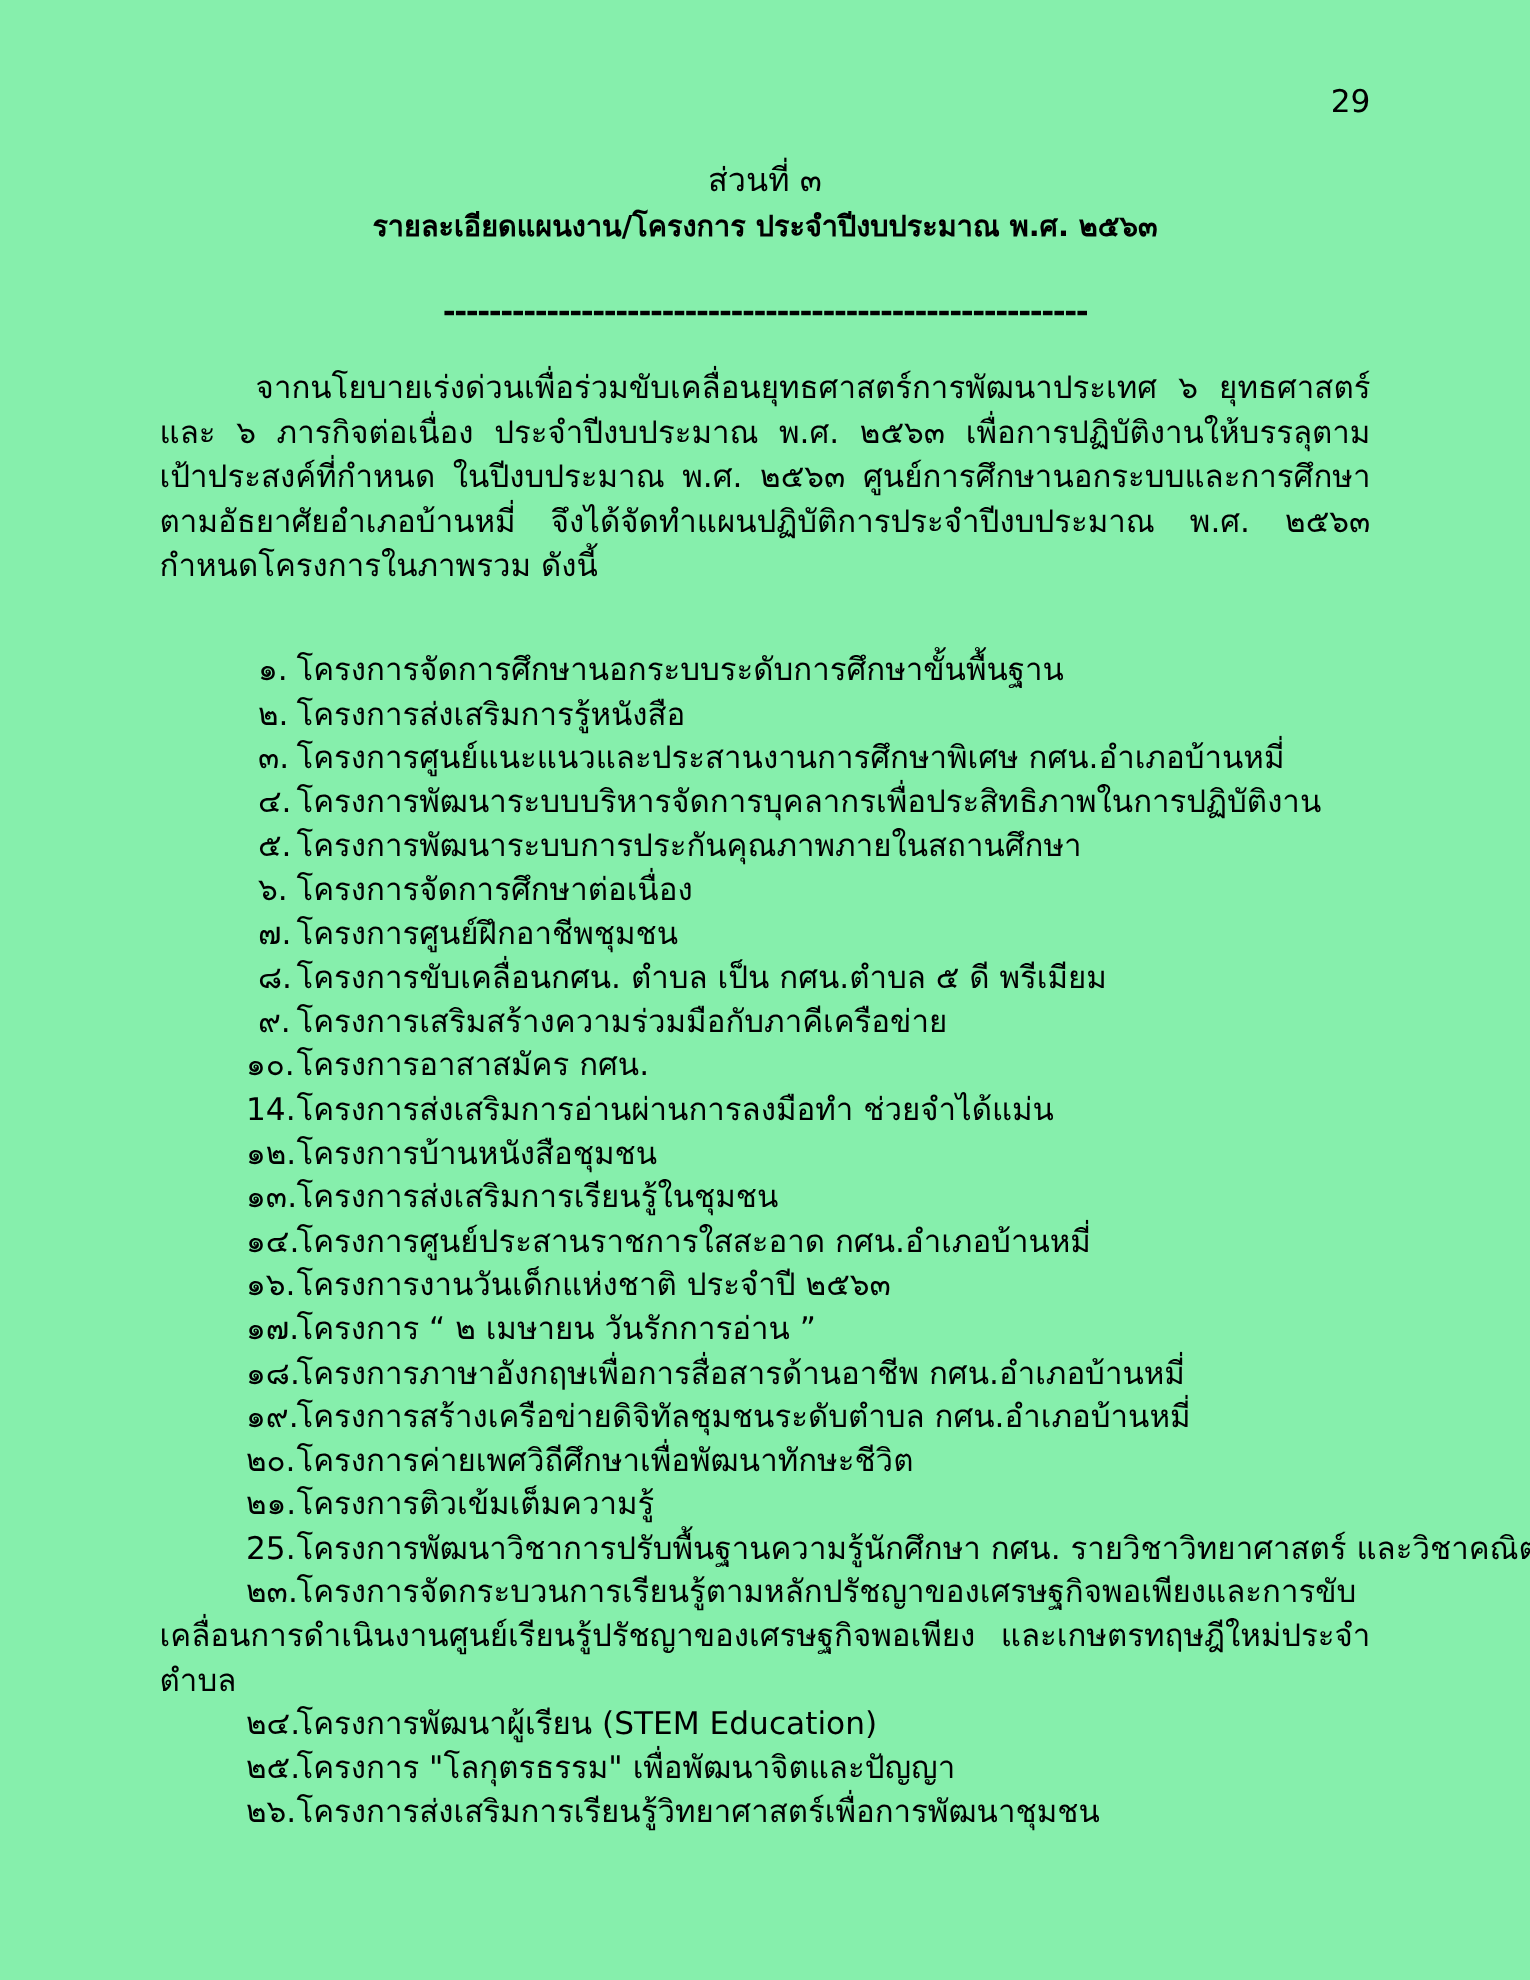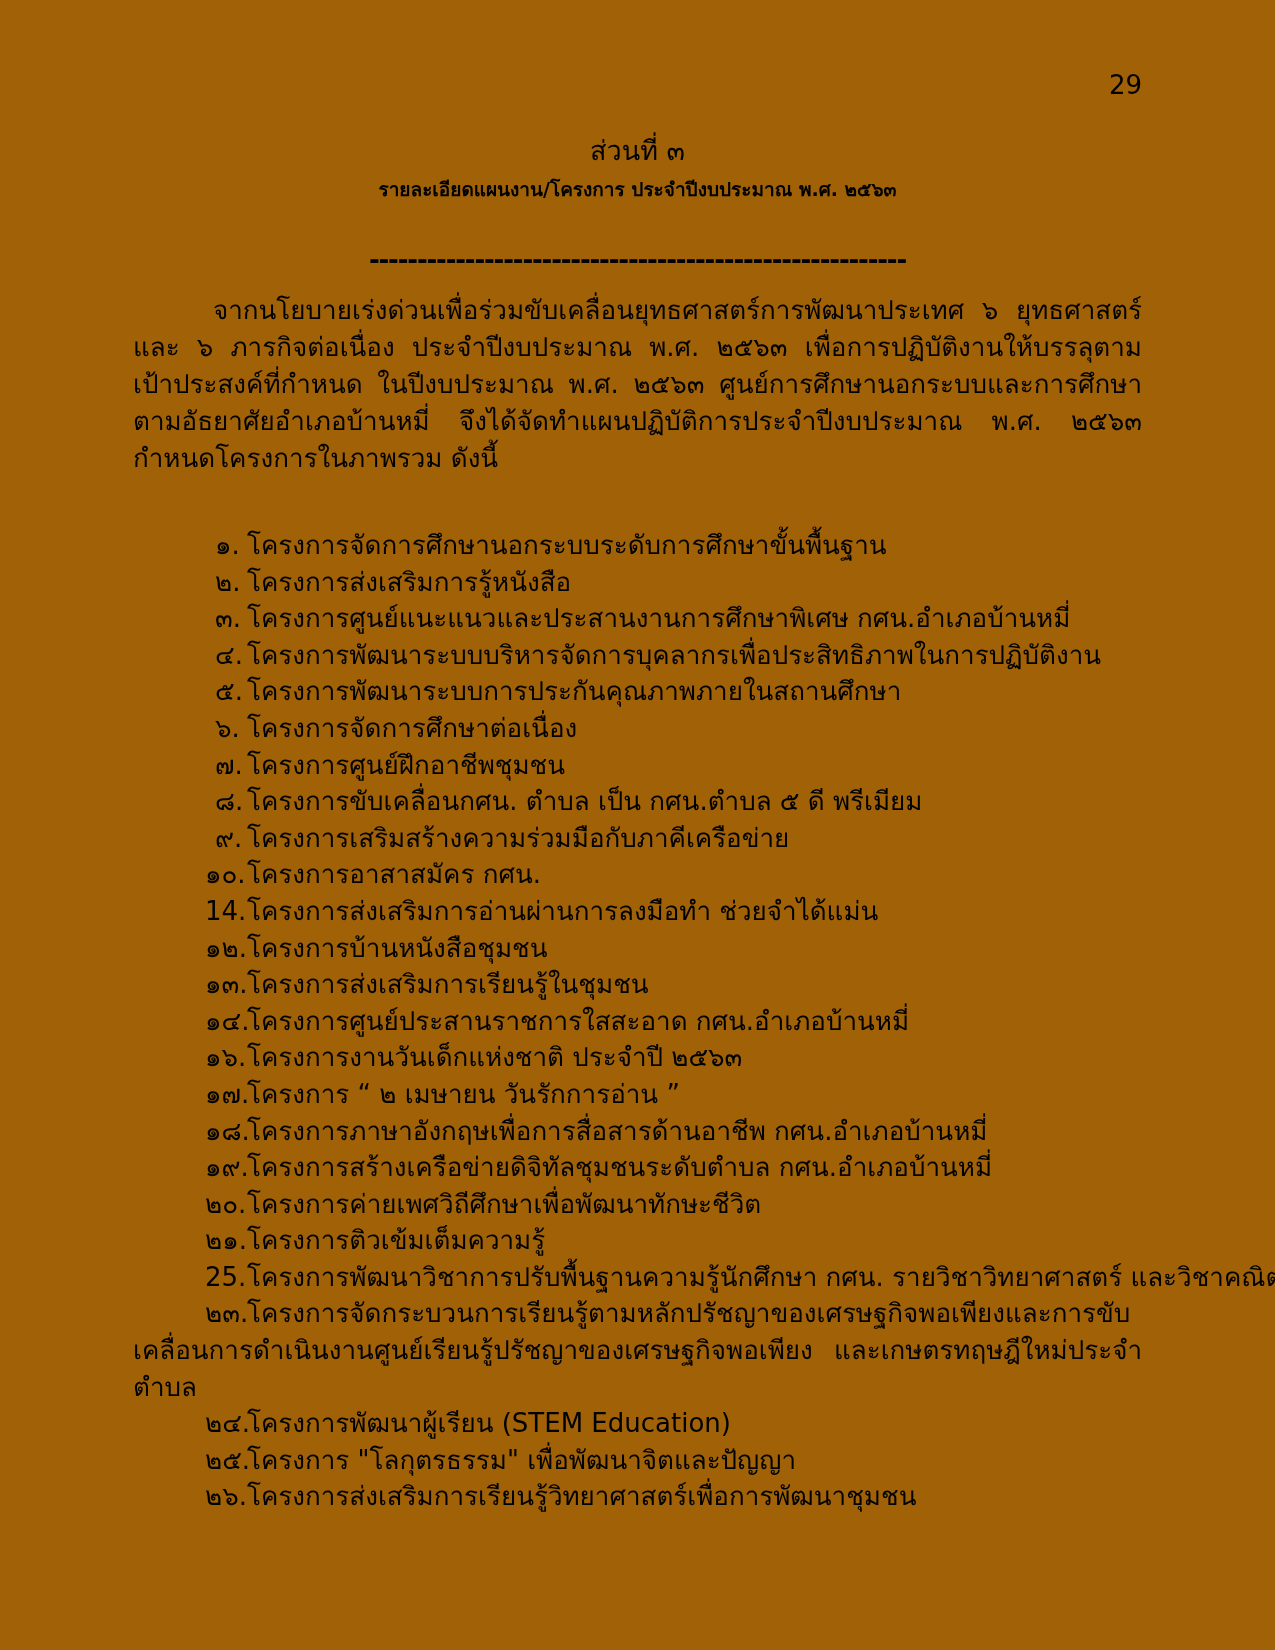--- a/index.html
+++ b/index.html
@@ -5,21 +5,21 @@
   html, body {
     margin: 0;
     padding: 0;
     background: #ffffff;
   }
   .page {
     position: relative;
     width: 1275px;
     height: 1650px;
     margin: 0 auto;
-    background: #a16207;
+    background: #86efac;
     color: #000000;
     font-family: "DejaVu Sans", "Liberation Sans", sans-serif;
     font-size: 26px;
     line-height: 37px;
     box-sizing: border-box;
     padding: 68px 133px 0 133px;
     overflow: hidden;
   }
   .page-number {
     text-align: right;
@@ -30,33 +30,33 @@
     margin-top: 30px;
     text-align: center;
   }
   .section-title {
     font-weight: normal;
     font-size: 27px;
     line-height: 38px;
   }
   .section-subtitle {
     font-weight: bold;
-    font-size: 19px;
+    font-size: 24px;
     line-height: 38px;
   }
   .divider {
     margin-top: 42px;
     text-align: center;
     font-weight: bold;
     letter-spacing: -1.2px;
     line-height: 20px;
     white-space: nowrap;
   }
   .intro-paragraph {
-    margin-top: 22px;
+    margin-top: 36px;
     text-align: justify;
     text-indent: 80px;
     line-height: 37px;
   }
   .project-list {
     margin-top: 50px;
   }
   .proj-row {
     margin-left: 72px;
     line-height: 36.6px;

